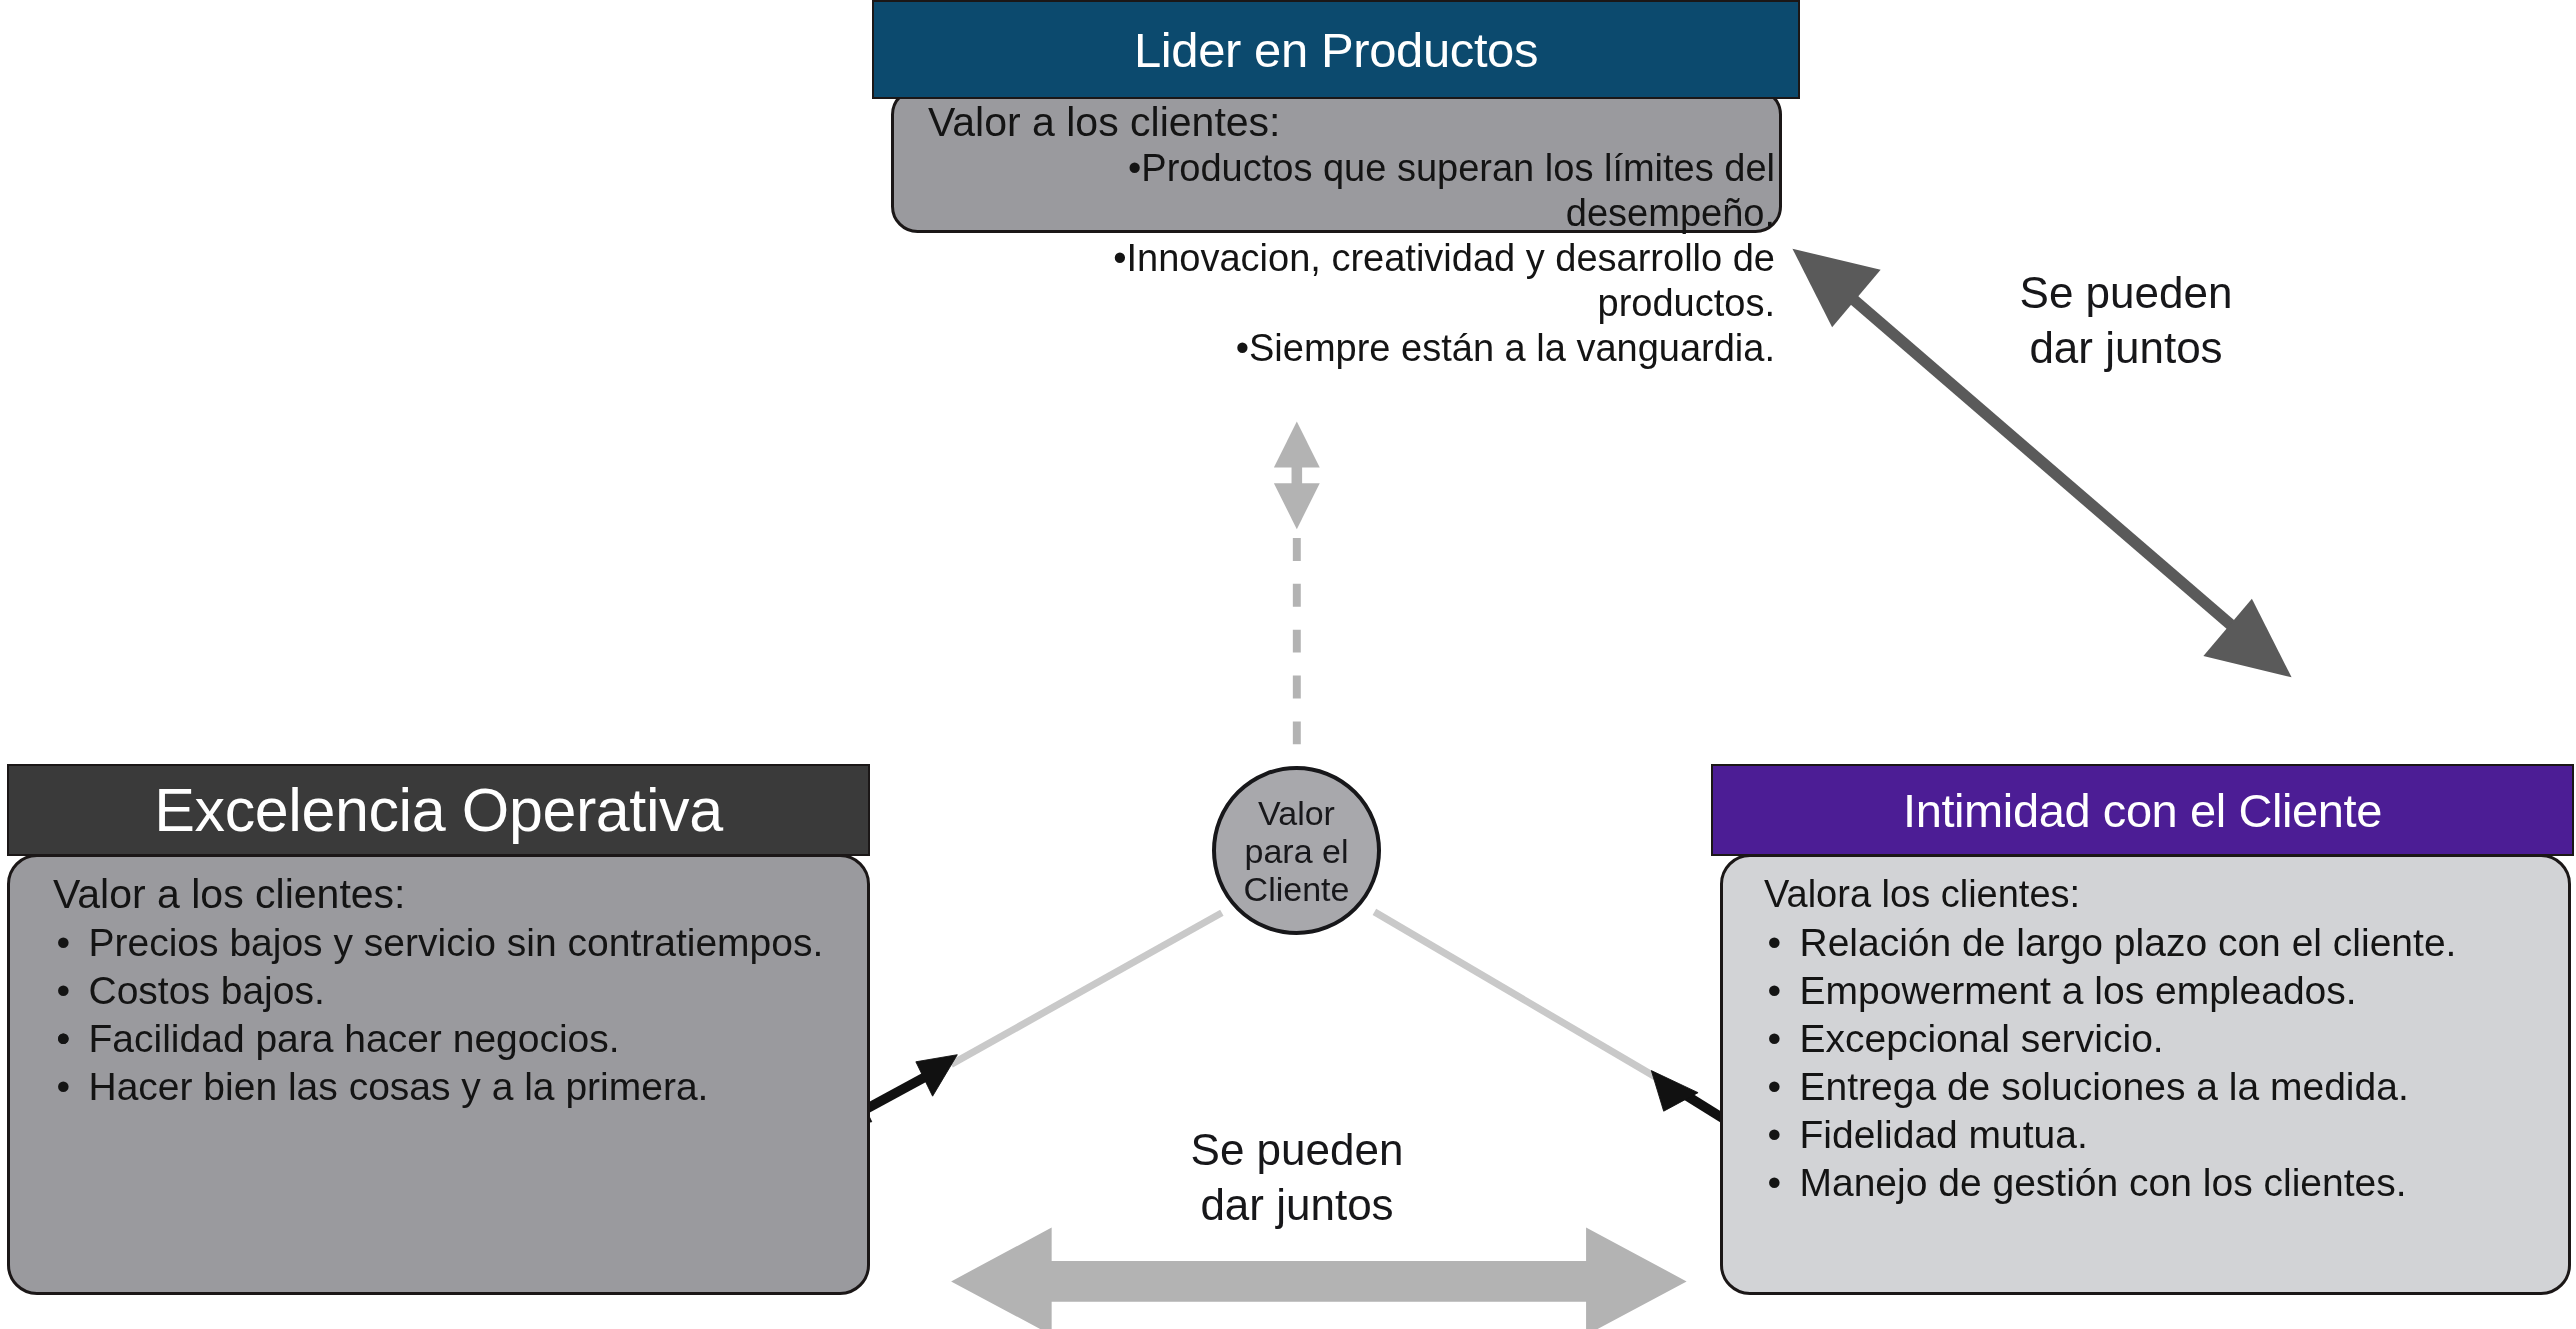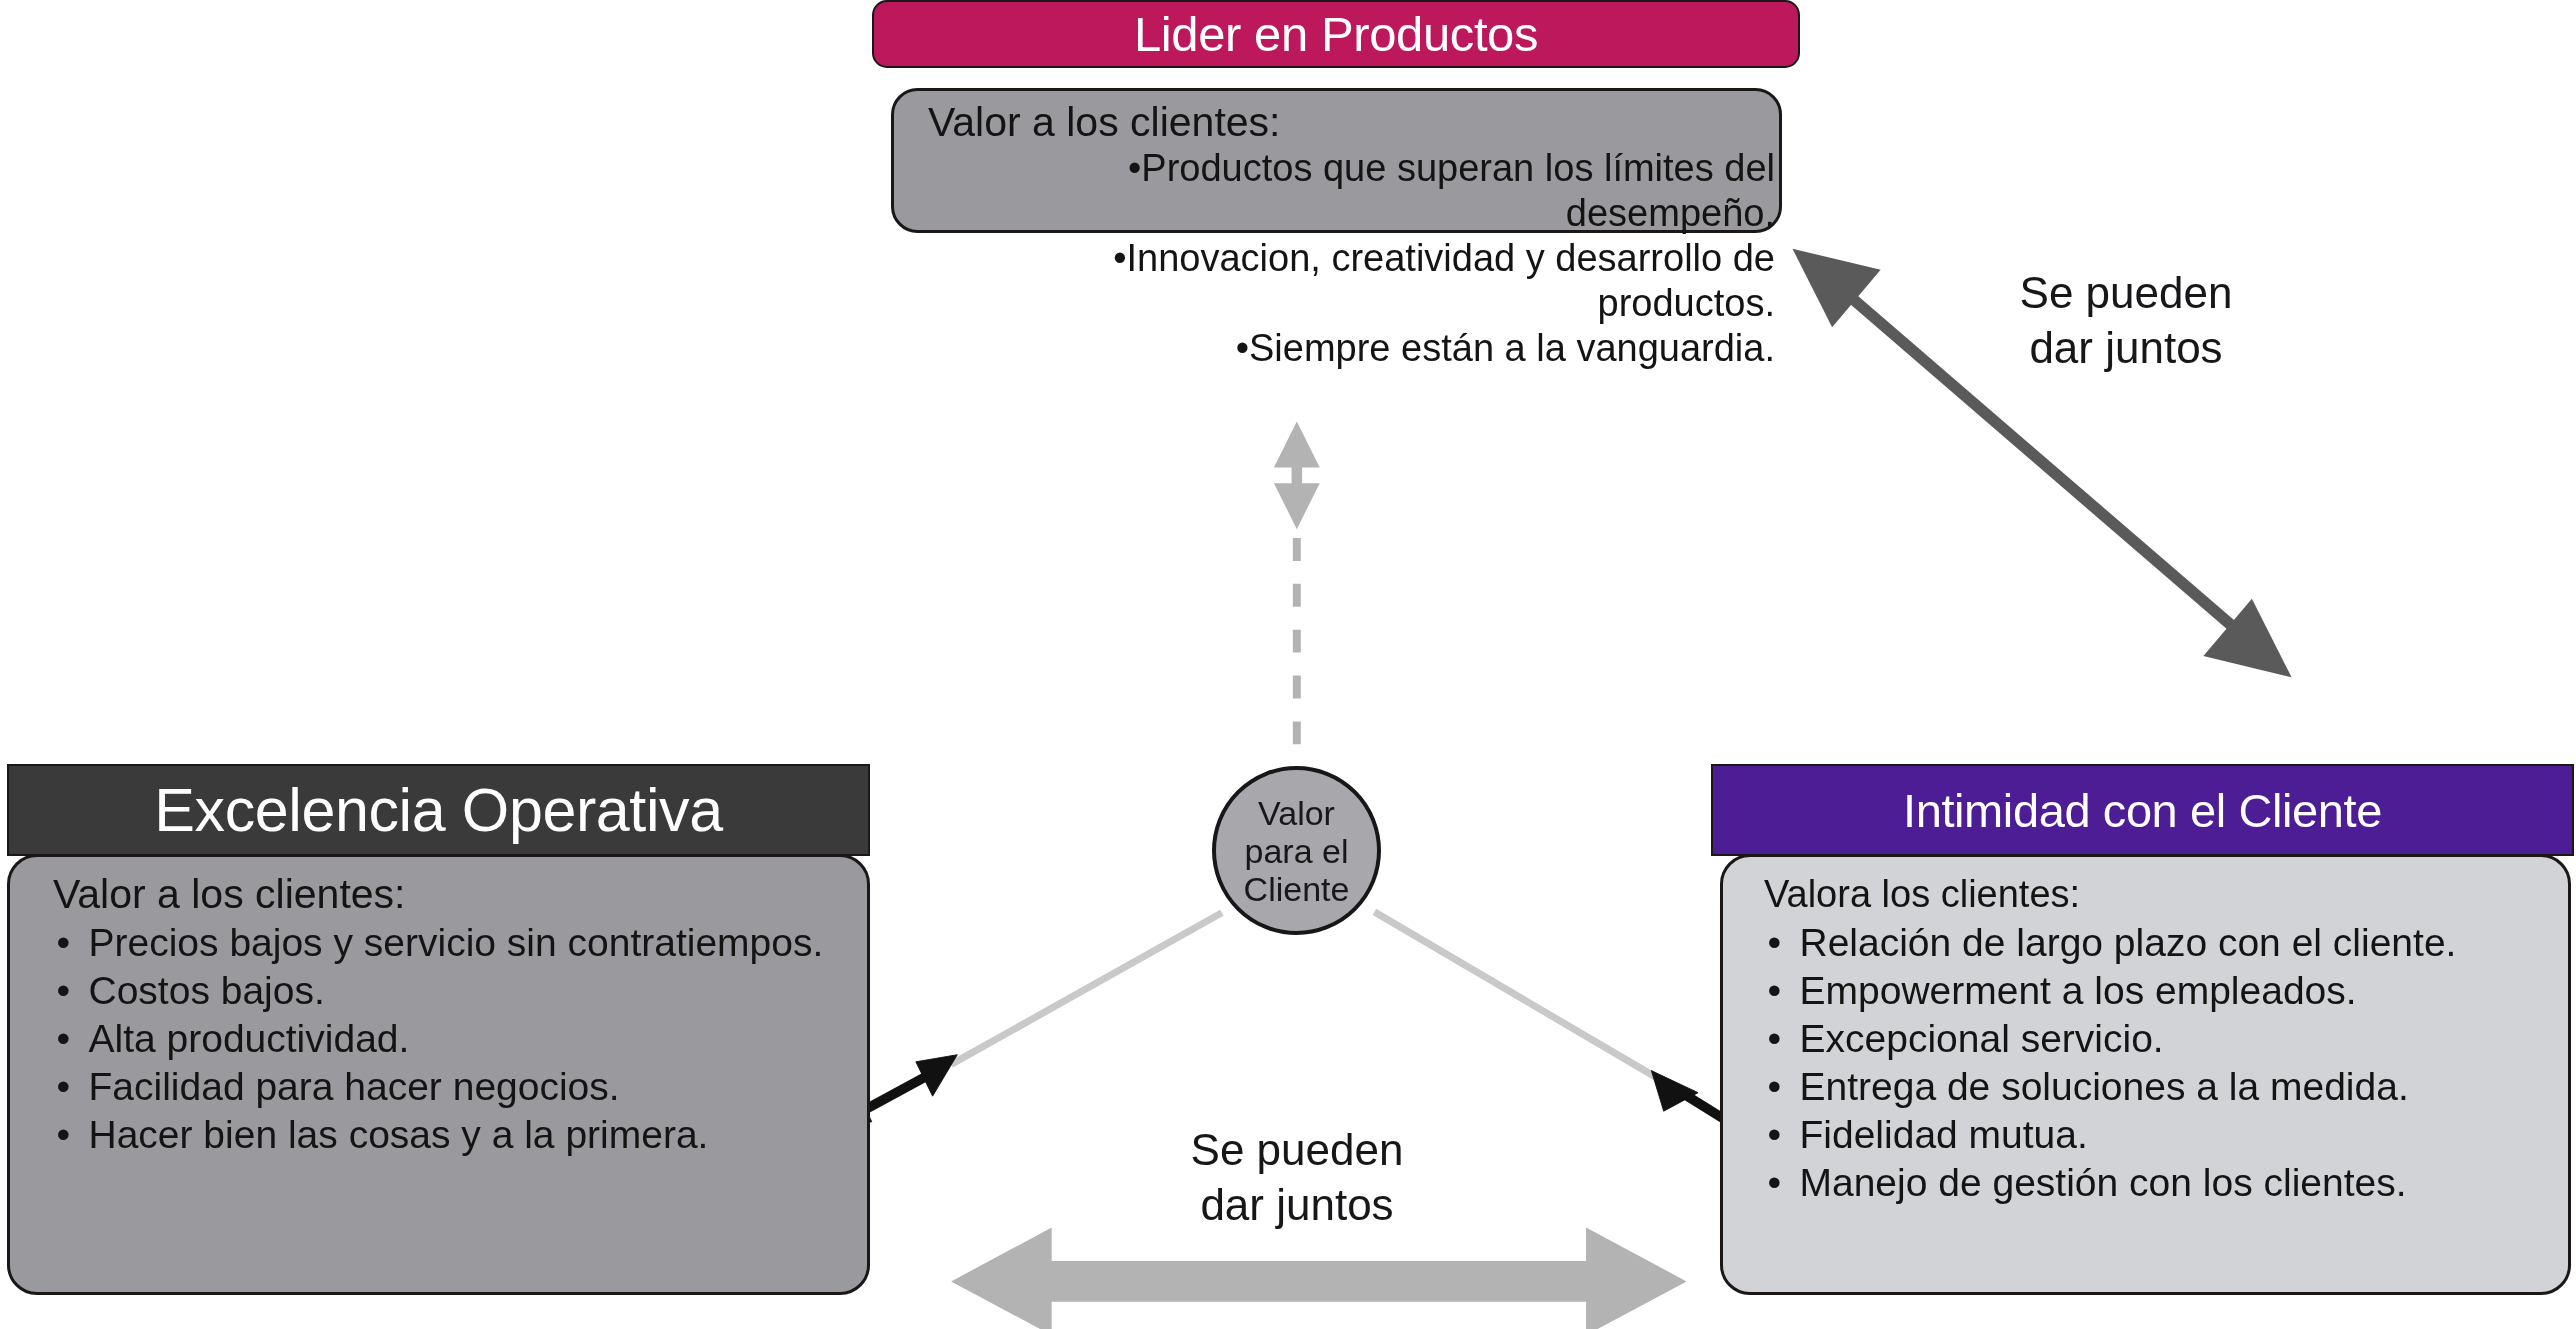--- a/index.html
+++ b/index.html
@@ -49,24 +49,23 @@
     padding: 0;
     font-family: "Liberation Sans Narrow", "Liberation Sans", sans-serif;
     color: #141414;
   }
   .bullets li {
     white-space: pre-wrap;
   }
 
   
   #top-header {
-    left: 872px; top: 0px; width: 928px; height: 68px;
-    background: #be185d;
+    left: 872px; top: 0px; width: 928px; height: 99px;
+    background: #0c4a6e;
     font-size: 49px;
-    border-radius: 15px;
   }
   #top-body {
     left: 891px; top: 88px; width: 891px; height: 141px;
     background: #9a9a9e;
     border-radius: 26.5px;
   }
   
   #top-body {
     height: 145px;
   }
@@ -226,21 +225,21 @@
 
   <div class="panel-body" id="left-body"></div>
   <div class="panel-header" id="left-header">
     <span>Excelencia Operativa</span>
   </div>
   <div id="left-text">
     <div class="lead">Valor a los clientes:</div>
     <ul class="bullets">
       <li><span class="b-dot">•</span><span>Precios bajos y servicio sin contratiempos.</span></li>
       <li><span class="b-dot">•</span><span>Costos bajos.</span></li>
-      <li><span class="b-dot">•</span><span>Alta productividad.</span></li>
+      <li><span class="b-dot">•</span></li>
       <li><span class="b-dot">•</span><span>Facilidad para hacer negocios.</span></li>
       <li><span class="b-dot">•</span><span>Hacer bien las cosas y a la primera.</span></li>
     </ul>
   </div>
 
   <div class="panel-body" id="right-body"></div>
   <div class="panel-header" id="right-header">
     <span>Intimidad con el Cliente</span>
   </div>
   <div id="right-text">

